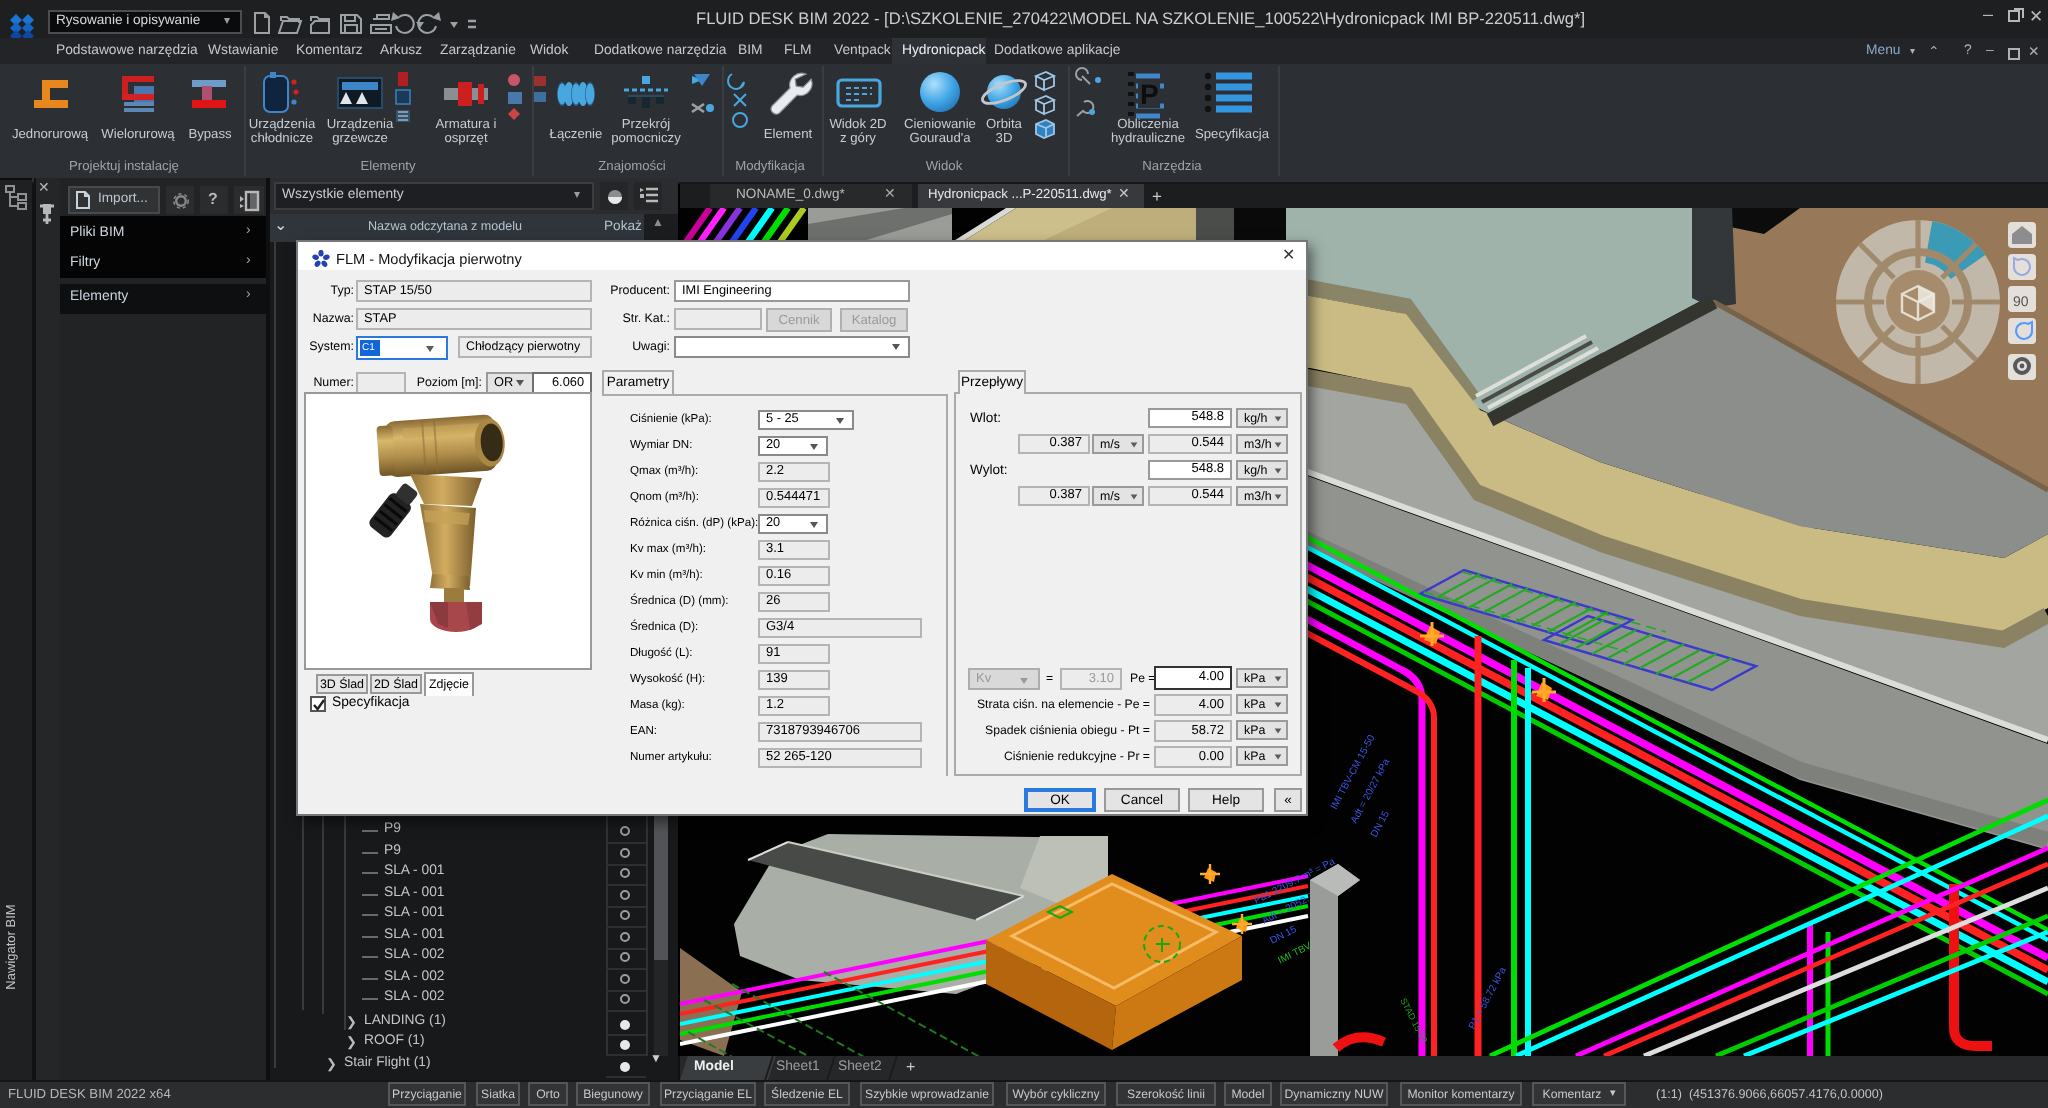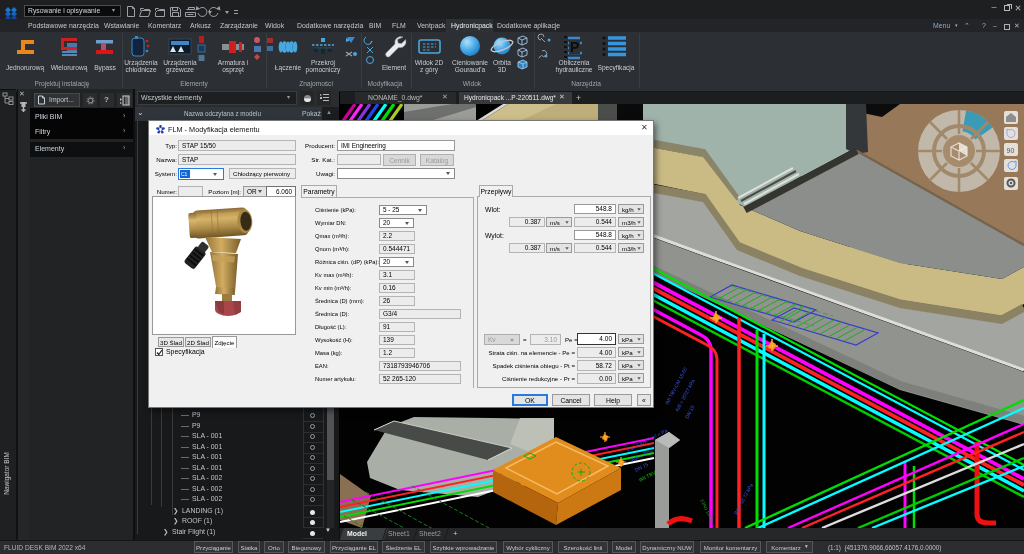--- a/index.html
+++ b/index.html
@@ -4,20 +4,21 @@
 *{margin:0;padding:0;box-sizing:border-box;font-family:"Liberation Sans",sans-serif;}
 body{width:1024px;height:554px;overflow:hidden;background:#000;}
 #root{position:absolute;left:0;top:0;width:1024px;height:554px;background:#101112;overflow:hidden;}
 .a{position:absolute;}
 .tx{position:absolute;white-space:nowrap;}
 .ar{position:absolute;width:0;height:0;border-left:2.2px solid transparent;border-right:2.2px solid transparent;border-top:3px solid #5a5a5a;}
 </style></head><body>
 <div id="root">
 
 <div class="a" style="left:0;top:0;width:1024px;height:19px;background:#1d1f21;"></div>
+<div class="tx" style="left:348px;top:4px;font-size:8.3px;color:#cdced0;">FLUID DESK BIM 2022 - [D:\SZKOLENIE_270422\MODEL NA SZKOLENIE_100522\Hydronicpack IMI BP-220511.dwg*]</div>
 <div class="tx" style="left:988px;top:2px;width:12px;text-align:center;font-size:9px;color:#b6b7b9;">–</div>
 <div class="a" style="left:1004px;top:5px;width:6px;height:6px;border:1px solid #b6b7b9;"></div>
     <div class="a" style="left:1006.5px;top:3.5px;width:5px;height:5px;border:1px solid #b6b7b9;border-left:0;border-bottom:0;"></div>
 <div class="tx" style="left:1012px;top:3px;width:12px;text-align:center;font-size:8.5px;color:#b6b7b9;">✕</div>
 <svg class="a" style="left:3px;top:5px;" width="17" height="17" viewBox="0 0 17 17">
  <path d="M2,5 L5,2 L8,5 L11,2 L14,5 L11,8 L8,5 L5,8 Z" fill="#1976d2"></path>
  <path d="M2,9 L5,6 L8,9 L11,6 L14,9 L11,12 L8,9 L5,12 Z" fill="#1565c0"></path>
  <path d="M2,13 L5,10 L8,13 L11,10 L14,13 L11,16 L8,13 L5,16 Z" fill="#0d47a1"></path>
 </svg>
 <div class="a" style="left:24px;top:5px;width:97px;height:12px;background:#0a0b0c;border:1px solid #4b4d4f;"></div>
@@ -576,21 +577,21 @@
       <div class="a" style="left:0;top:0;width:504px;height:14px;background:#fff;"></div>
       <svg class="a" style="left:7px;top:4px" width="9" height="9" viewBox="0 0 9 9">
         <g fill="#2443b0">
           <ellipse cx="4.5" cy="1.6" rx="1.3" ry="1.7"></ellipse>
           <ellipse cx="7.2" cy="3.6" rx="1.3" ry="1.7" transform="rotate(72 7.2 3.6)"></ellipse>
           <ellipse cx="6.2" cy="6.9" rx="1.3" ry="1.7" transform="rotate(144 6.2 6.9)"></ellipse>
           <ellipse cx="2.8" cy="6.9" rx="1.3" ry="1.7" transform="rotate(-144 2.8 6.9)"></ellipse>
           <ellipse cx="1.8" cy="3.6" rx="1.3" ry="1.7" transform="rotate(-72 1.8 3.6)"></ellipse>
         </g>
       </svg>
-      <div class="tx" style="left:19px;top:3.5px;font-size:7.3px;color:#111;">FLM - Modyfikacja elementu</div>
+      <div class="tx" style="left:19px;top:3.5px;font-size:7.3px;color:#111;">FLM - Modyfikacja pierwotny</div>
       <div class="tx" style="left:492px;top:2px;font-size:8px;color:#333;">✕</div>
       <div class="tx" style="left:-92px;top:21px;width:120px;text-align:right;font-size:6.2px;color:#000;">Typ:</div>
       <div class="a" style="left:29px;top:19px;width:118px;height:11px;background:#ececec;border:1px solid #b4b4b4;font-size:6.4px;color:#000;text-align:left;padding-left:3px;line-height:9px;white-space:nowrap;overflow:hidden;">STAP 15/50</div>
       <div class="tx" style="left:-92px;top:35px;width:120px;text-align:right;font-size:6.2px;color:#000;">Nazwa:</div>
       <div class="a" style="left:29px;top:33px;width:118px;height:11px;background:#ececec;border:1px solid #b4b4b4;font-size:6.4px;color:#000;text-align:left;padding-left:3px;line-height:9px;white-space:nowrap;overflow:hidden;">STAP</div>
       <div class="tx" style="left:-92px;top:49px;width:120px;text-align:right;font-size:6.2px;color:#000;">System:</div>
       <div class="a" style="left:29px;top:47px;width:46px;height:12px;background:#fff;border:1px solid #2a7ade;"></div>
       <div class="a" style="left:31px;top:49px;width:10px;height:8px;background:#1166d9;font-size:5px;color:#fff;line-height:8px;padding-left:1px;">C1</div>
       <div class="ar" style="left:64px;top:51.5px;"></div>
       <div class="a" style="left:80px;top:47px;width:67px;height:11px;background:#ececec;border:1px solid #b4b4b4;font-size:6.2px;color:#000;text-align:left;padding-left:3px;line-height:9px;white-space:nowrap;overflow:hidden;">Chłodzący pierwotny</div>

